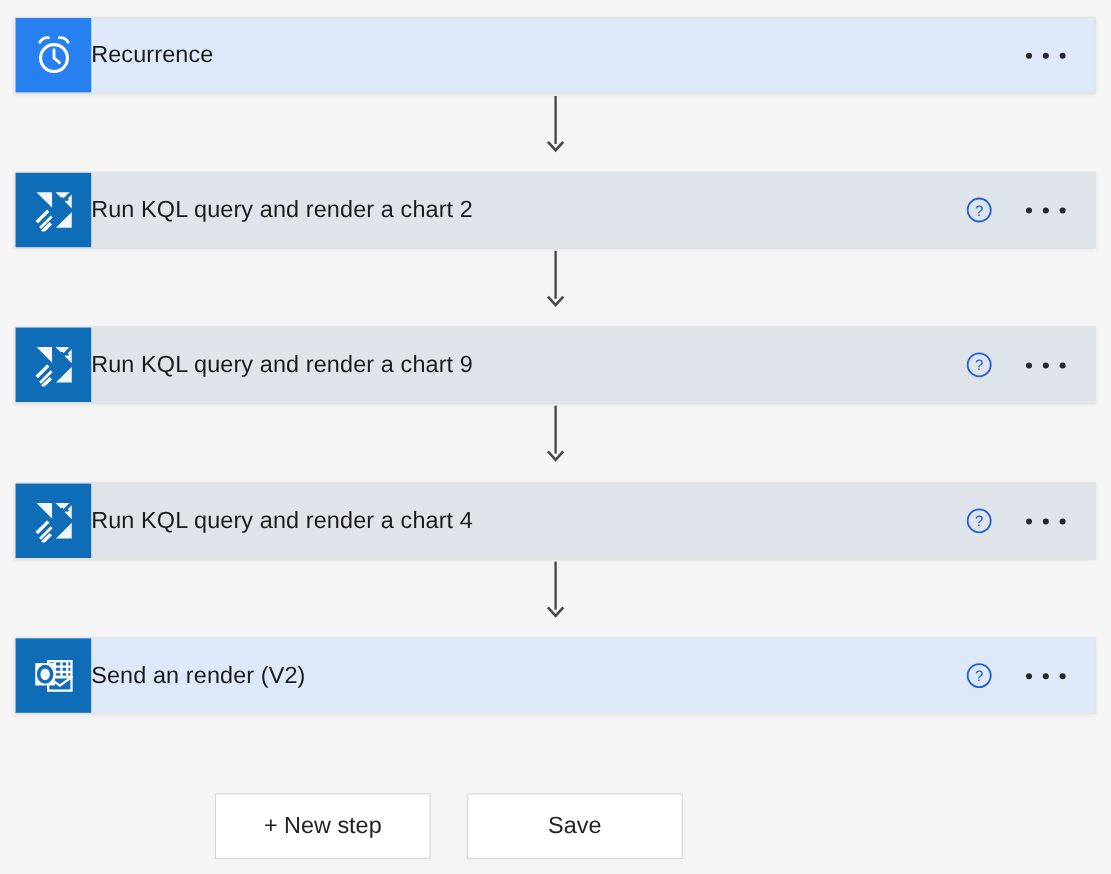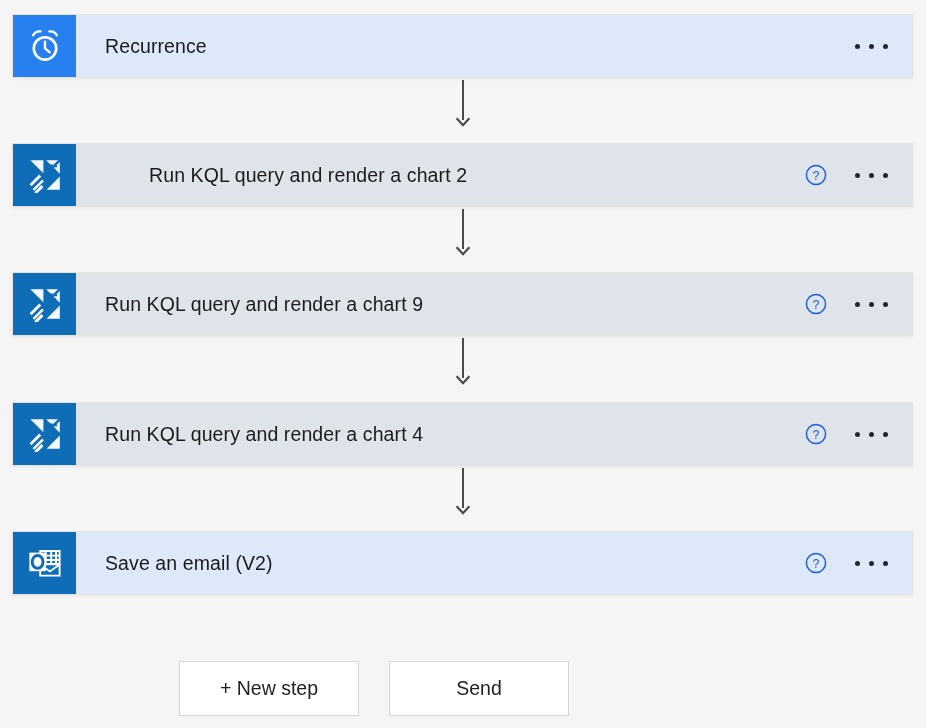--- a/index.html
+++ b/index.html
@@ -45,21 +45,20 @@
     justify-content: center;
   }
   .tile-brand-recurrence { background: #2680ef; }
   .tile-brand-kusto      { background: #0f6cb6; }
   .tile-brand-outlook    { background: #0f6cb6; }
 
   .step-title {
     flex: 1 1 auto;
     display: flex;
     align-items: center;
-    padding-left: 29px;
     font-size: 19.5px;
     color: #1b1b1b;
     letter-spacing: 0.1px;
     white-space: nowrap;
     overflow: hidden;
   }
 
   .step-actions {
     display: flex;
     align-items: center;
@@ -153,21 +152,21 @@
       </div>
       <div class="step-title">Recurrence</div>
       <div class="step-actions">
         <span class="ellipsis-btn">
           <i></i>
           <i></i>
           <i></i>
         </span>
       </div>
     </div>
-    <div class="step-card tone-grey" style="top: 143px; gap: 44px;">
+    <div class="step-card tone-grey" style="top: 143px;">
       <div class="step-icon-tile tile-brand-kusto">
         <svg width="36" height="36" viewBox="0 0 36 36" aria-hidden="true">
           <g fill="#ffffff">
             <path d="M19.2 3.2 L32.8 3.2 L32.8 16.8 Z" opacity="0.95"></path>
             <path d="M32.8 19.6 L32.8 32.8 L19.6 32.8 Z" opacity="0.95"></path>
             <path d="M3.4 3.2 L16.4 3.2 L16.4 16.2 Z" opacity="0.95"></path>
             <rect x="1.6" y="22.0" width="13.6" height="2.9" transform="rotate(-45 8.4 23.4)"></rect>
             <rect x="4.2" y="26.6" width="13.6" height="2.9" transform="rotate(-45 11.0 28.0)"></rect>
             <rect x="6.8" y="31.2" width="10.0" height="2.9" transform="rotate(-45 11.8 32.6)"></rect>
           </g>
@@ -272,21 +271,21 @@
             <rect x="14.2" y="7.0" width="19.4" height="13.0"></rect>
             <path d="M14.2 11.6 L33.6 11.6 M14.2 16.0 L33.6 16.0"></path>
             <path d="M19.8 7.0 L19.8 20.0 M25.2 7.0 L25.2 20.0 M30.0 7.0 L30.0 20.0"></path>
             <path d="M14.2 20.4 L33.6 20.4 L33.6 31.6 L14.2 31.6 Z"></path>
             <path d="M14.2 20.4 L23.9 27.4 L33.6 20.4"></path>
           </g>
           <rect x="3.4" y="8.6" width="16.4" height="18.6" fill="#ffffff"></rect>
           <ellipse cx="11.6" cy="17.9" rx="5.4" ry="6.4" fill="none" stroke="#0f6cb6" stroke-width="3.0"></ellipse>
         </svg>
       </div>
-      <div class="step-title">Save an email (V2)</div>
+      <div class="step-title">Send an render (V2)</div>
       <div class="step-actions">
         <span style="display: flex;">
           <svg class="help-icon" viewBox="0 0 22 22" aria-hidden="true">
             <circle cx="11" cy="11" r="9.6" fill="none" stroke="#1f5fd6" stroke-width="1.5"></circle>
             <text x="11" y="15.6" text-anchor="middle" font-family="Liberation Sans, sans-serif" font-size="12.5" fill="#1f5fd6">?</text>
           </svg>
         </span>
         <span class="ellipsis-btn">
           <i></i>
           <i></i>
@@ -313,15 +312,15 @@
       </svg>
     </div>
     <div class="connector" style="top: 468px;">
       <div class="stem"></div>
       <svg class="head" viewBox="0 0 16 16" aria-hidden="true">
         <path d="M1.6 5.2 L8 12.2 L14.4 5.2" fill="none" stroke="#4a4a4a" stroke-width="2.2"></path>
       </svg>
     </div>
     <div class="footer-bar">
       <button class="flat-button">+ New step</button>
-      <button class="flat-button">Send</button>
+      <button class="flat-button">Save</button>
     </div>
   </div>
 
 </body></html>

